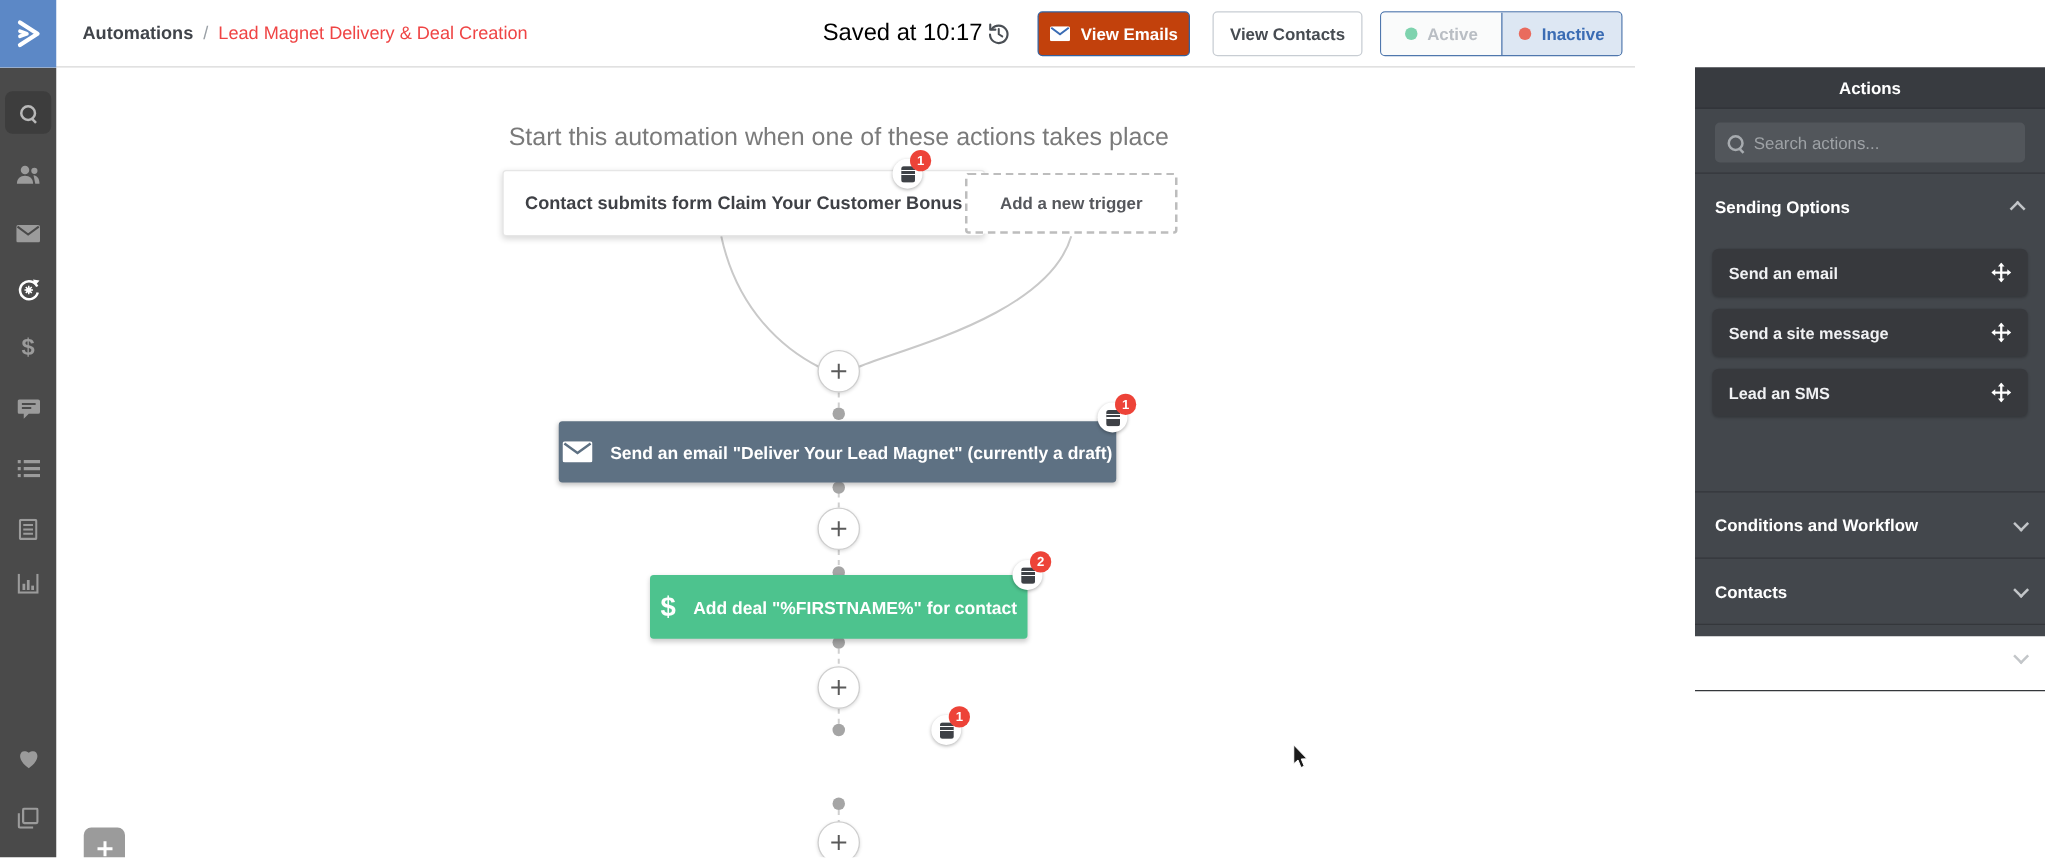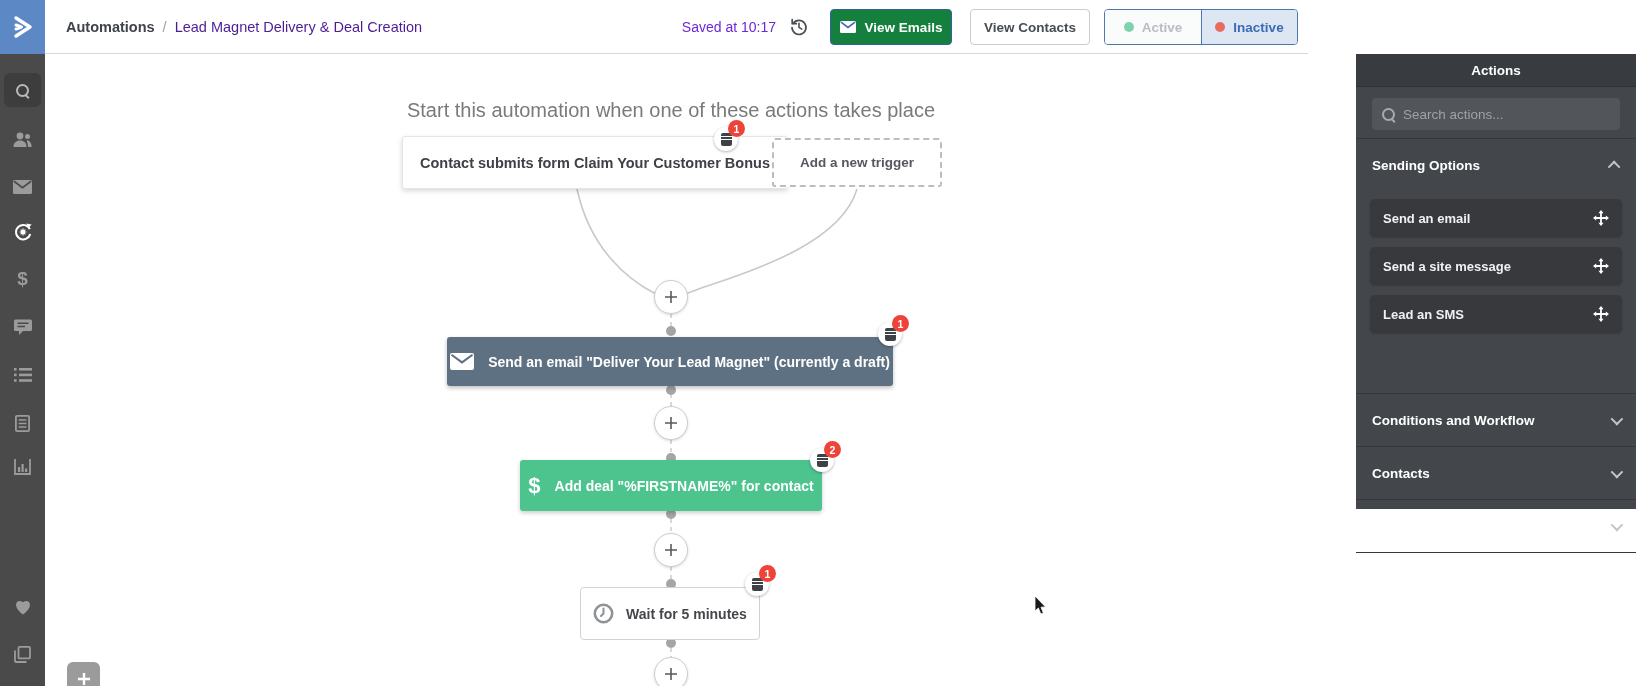--- a/index.html
+++ b/index.html
@@ -9,29 +9,29 @@
 
   
   .topbar { position:absolute; left:0; top:0; width:1308px; height:54px;
             background:#fff; border-bottom:1px solid #d8d8d8; z-index:30; }
   .logo { position:absolute; left:0; top:0; width:45px; height:54px; background:#5c88c6;
           display:flex; align-items:center; justify-content:center; cursor:pointer; }
   .breadcrumb { position:absolute; left:66px; top:0; height:54px; display:flex;
                 align-items:center; gap:8px; font-size:14.5px; }
   .bc-section { font-weight:bold; color:#40444a; }
   .bc-sep { color:#9aa0a6; }
-  .bc-page { color:#4c1d95; }
+  .bc-page { color:#ef4444; }
   .topbar-right { position:absolute; right:10px; top:0; height:54px; display:flex;
                   align-items:center; }
-  .saved { color:#6d28d9; font-size:14px; margin-right:10px; }
+  .saved { color:#000000; font-size:19px; }
   .history-btn { width:26px; height:26px; display:flex; align-items:center;
                  justify-content:center; margin-right:18px; cursor:pointer; }
   .btn { height:36px; border-radius:4px; font-size:13.5px; font-weight:bold;
          display:flex; align-items:center; justify-content:center; cursor:pointer; }
-  .btn-blue { width:122px; background:#15803d; border:1px solid #33619f; color:#fff; gap:9px; }
+  .btn-blue { width:122px; background:#c2410c; border:1px solid #33619f; color:#fff; gap:9px; }
   .btn-white { width:120px; background:#fff; border:1px solid #c8cdd3; color:#474c52;
                margin-left:18px; }
   .toggle { display:flex; height:36px; margin-left:14px; border:1px solid #4f77ad;
             border-radius:4px; overflow:hidden; }
   .seg { width:96px; display:flex; align-items:center; justify-content:center; gap:8px;
          font-size:13.5px; font-weight:bold; cursor:pointer; }
   .seg-active { background:#fafbfb; color:#b9bec4; }
   .seg-inactive { background:#dde7f3; color:#3a6cb4; border-left:1px solid #4f77ad; }
   .dot { width:10px; height:10px; border-radius:50%; }
   .dot-teal { background:#7ed3ae; }
@@ -317,27 +317,20 @@
       <span class="note-doc"></span>
       <span class="note-count">2</span>
     </div>
 
     <div class="plus-circle" style="left:609px; top:479px">
       <svg width="14" height="14" viewBox="0 0 14 14">
           <path d="M7 1 V13 M1 7 H13" stroke="#5a5a5a" stroke-width="1.6"></path>
         </svg>
     </div>
 
-    <div class="node wait-node">
-      <svg width="21" height="21" viewBox="0 0 21 21">
-        <circle cx="10.5" cy="10.5" r="8.7" fill="none" stroke="#8f9296" stroke-width="2.6"></circle>
-        <path d="M10.5 5.6 V10.5 L8 13" fill="none" stroke="#8f9296" stroke-width="2" stroke-linecap="round" stroke-linejoin="round"></path>
-      </svg>
-      <span>Wait for 5 minutes</span>
-    </div>
     <div class="note-badge" style="left:700px; top:518px">
       <span class="note-doc"></span>
       <span class="note-count">1</span>
     </div>
 
     <div class="plus-circle" style="left:609px; top:603px">
       <svg width="14" height="14" viewBox="0 0 14 14">
           <path d="M7 1 V13 M1 7 H13" stroke="#5a5a5a" stroke-width="1.6"></path>
         </svg>
     </div>

